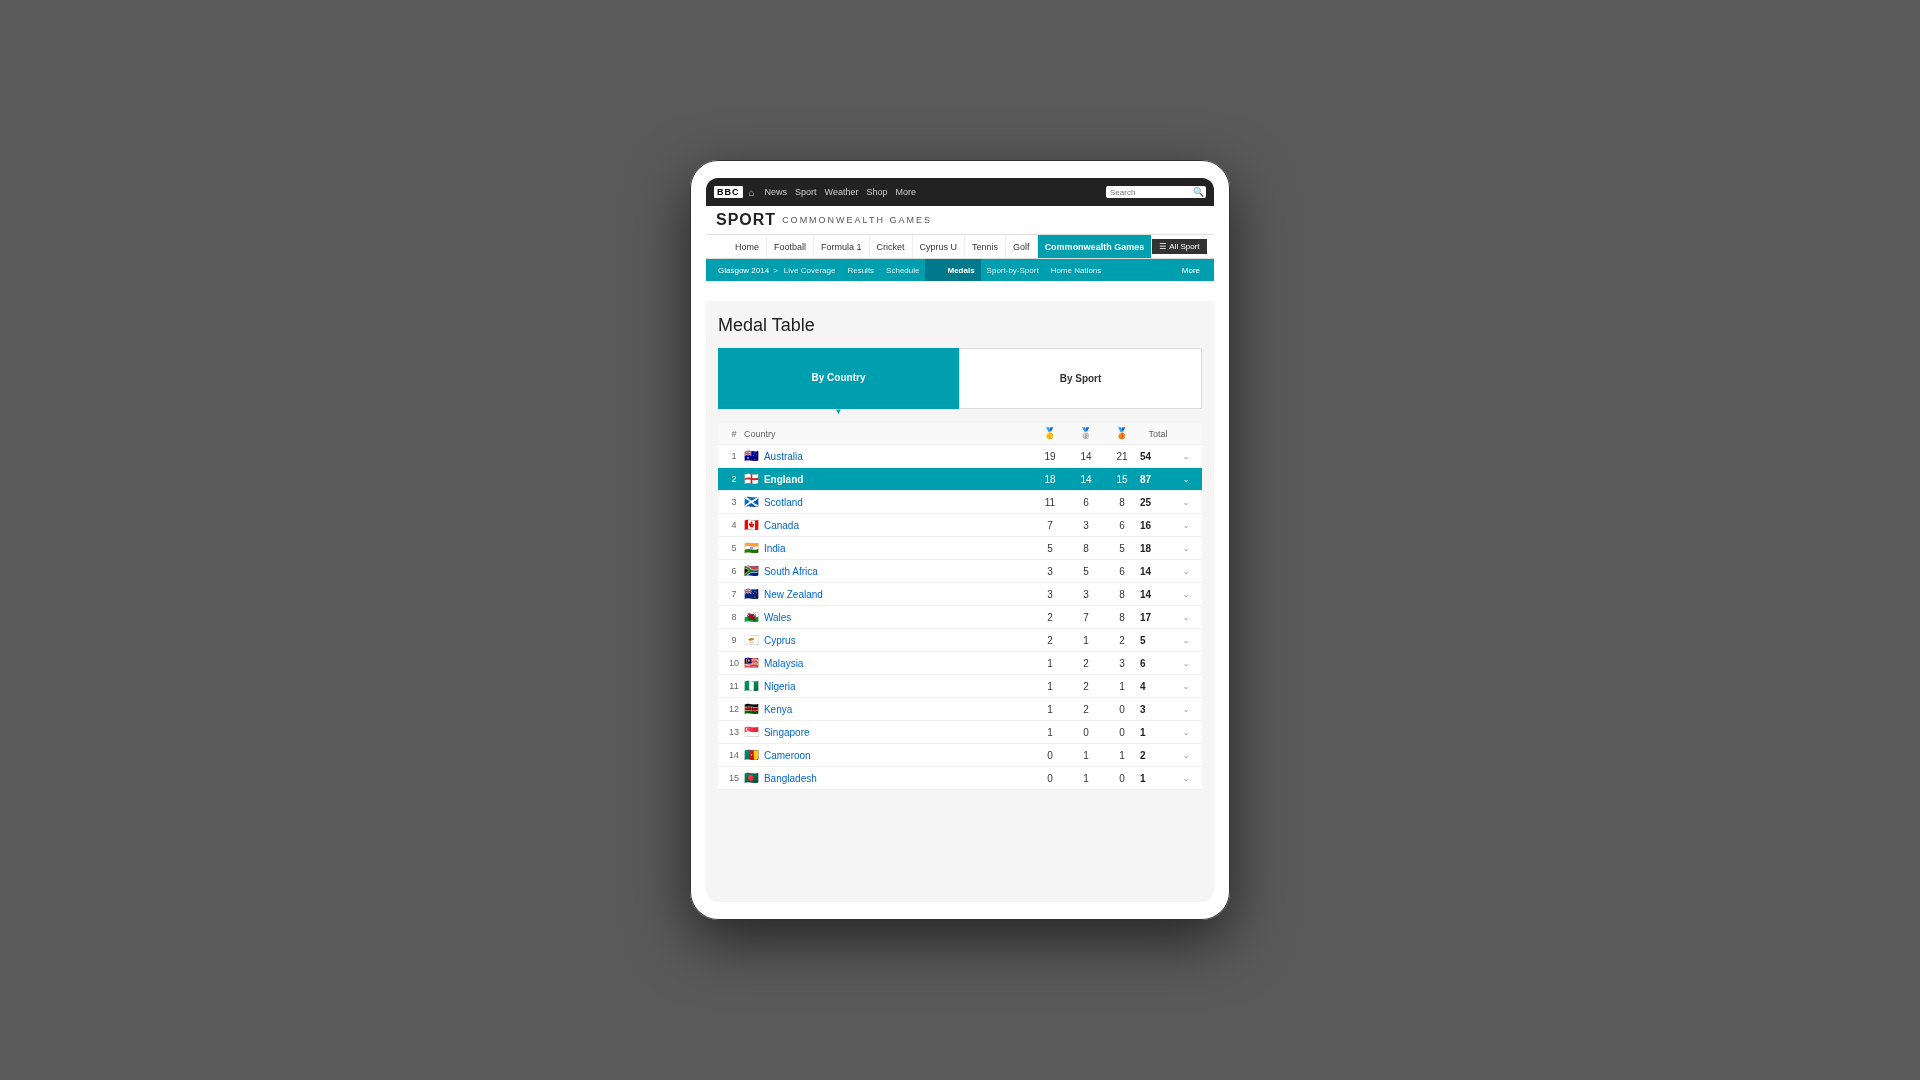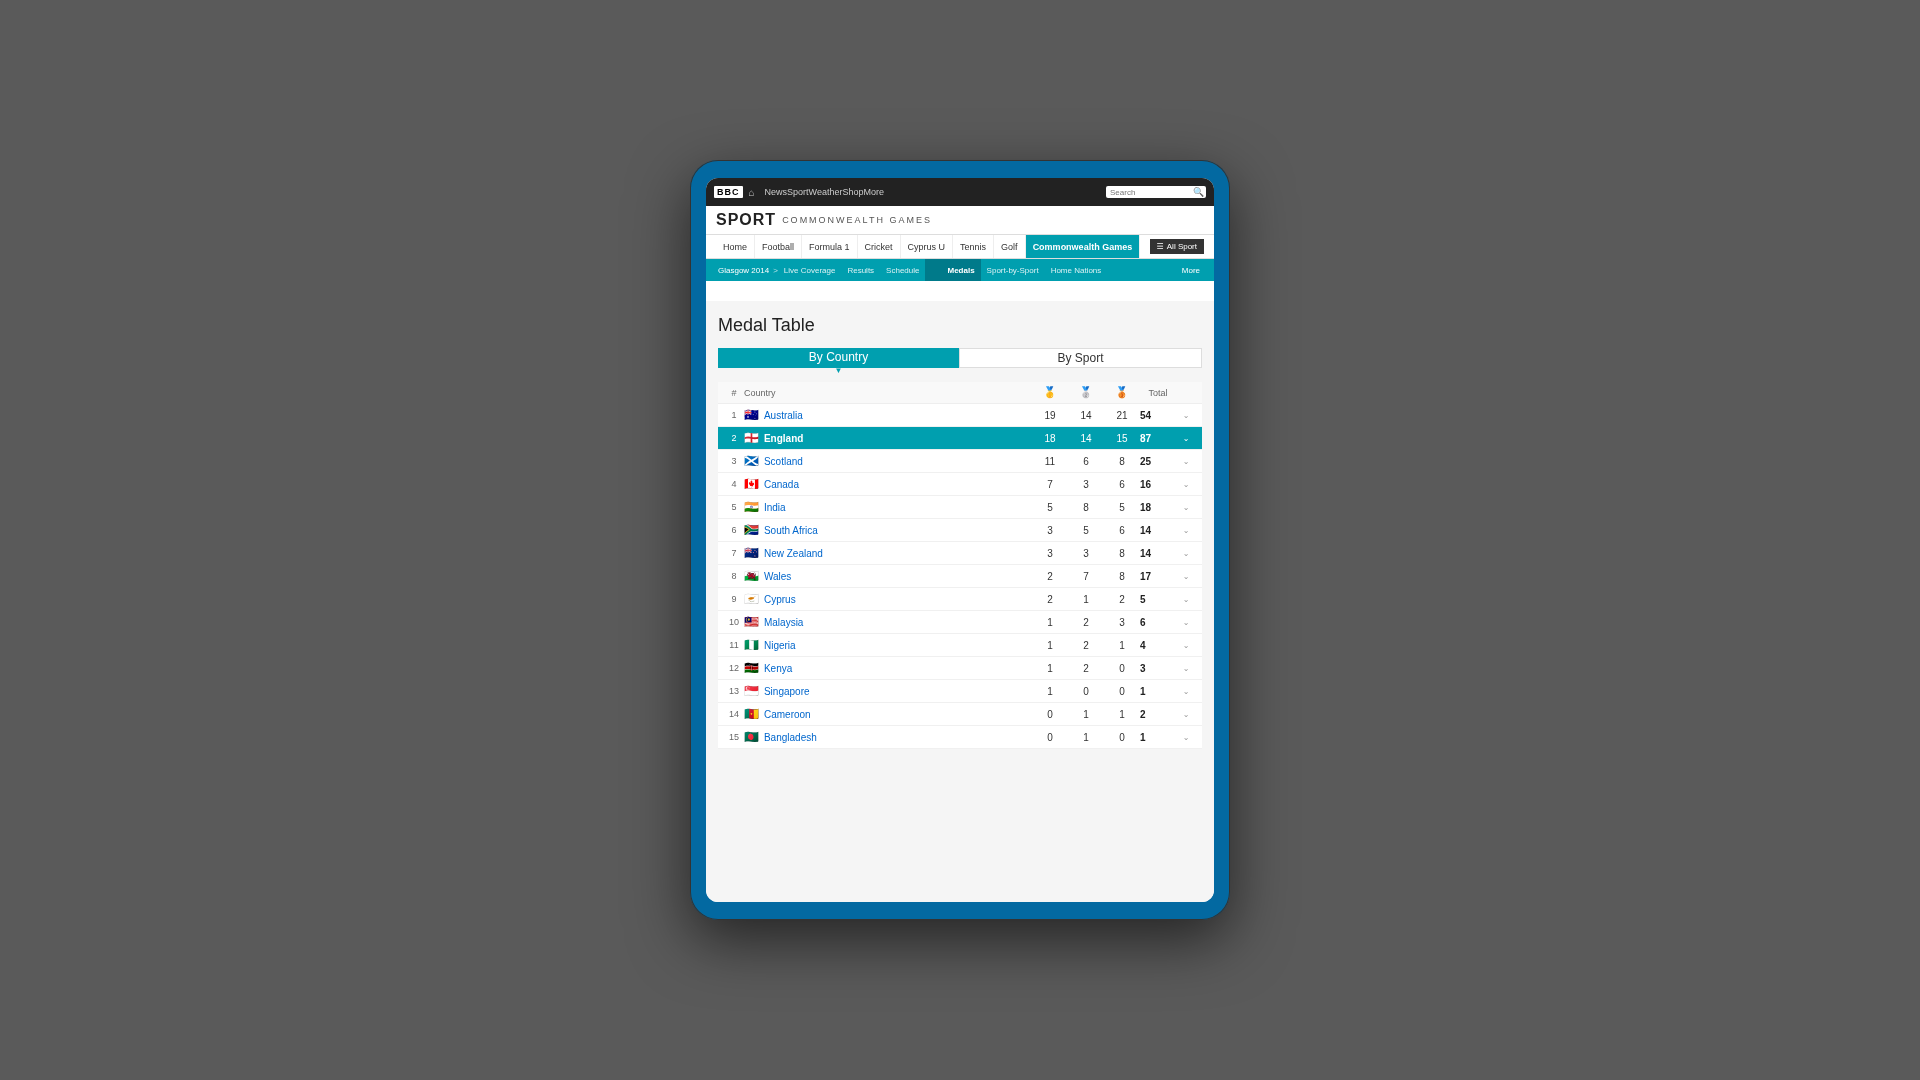--- a/index.html
+++ b/index.html
@@ -11,21 +11,21 @@
       align-items: center;
       justify-content: center;
       font-family: Arial, Helvetica, sans-serif;
       overflow: hidden;
     }
 
     
     .tablet-frame {
       width: 540px;
       height: 760px;
-      background: #0369a1;
+      background: #ffffff;
       border-radius: 28px;
       padding: 18px 16px;
       box-shadow: 0 20px 60px rgba(0,0,0,0.6), inset 0 0 0 1px #333;
       position: relative;
     }
 
     .tablet-screen {
       width: 100%;
       height: 100%;
       background: #fff;
@@ -57,20 +57,21 @@
     }
 
     .nav-icon {
       color: #ccc;
       font-size: 10px;
       cursor: pointer;
     }
 
     .top-nav-links {
       display: flex;
+      gap: 8px;
       margin-left: 4px;
     }
 
     .top-nav-link {
       color: #ccc;
       font-size: 9px;
       cursor: pointer;
       text-decoration: none;
     }
 
@@ -145,20 +146,21 @@
       height: 100%;
       display: flex;
       align-items: center;
       cursor: pointer;
       border-right: 1px solid #eee;
       white-space: nowrap;
     }
 
     .primary-nav-item:first-child {
       border-left: none;
+      margin-left: 12px;
     }
 
     .primary-nav-item.active-sport {
       background: #009faf;
       color: #fff;
       font-weight: bold;
     }
 
     .all-sport-btn {
       margin-left: auto;
@@ -242,25 +244,25 @@
     }
 
     
     .toggle-tabs {
       display: flex;
       margin-bottom: 14px;
     }
 
     .toggle-tab {
       flex: 1;
-      padding: 2px 0;
+      padding: 24px 0;
       text-align: center;
-      font-size: 12px;
-      cursor: pointer;
-      font-weight: 400;
+      font-size: 10px;
+      cursor: pointer;
+      font-weight: 700;
     }
 
     .toggle-tab.active {
       background: #009faf;
       color: #fff;
       position: relative;
     }
 
     .toggle-tab.active::after {
       content: '▼';

